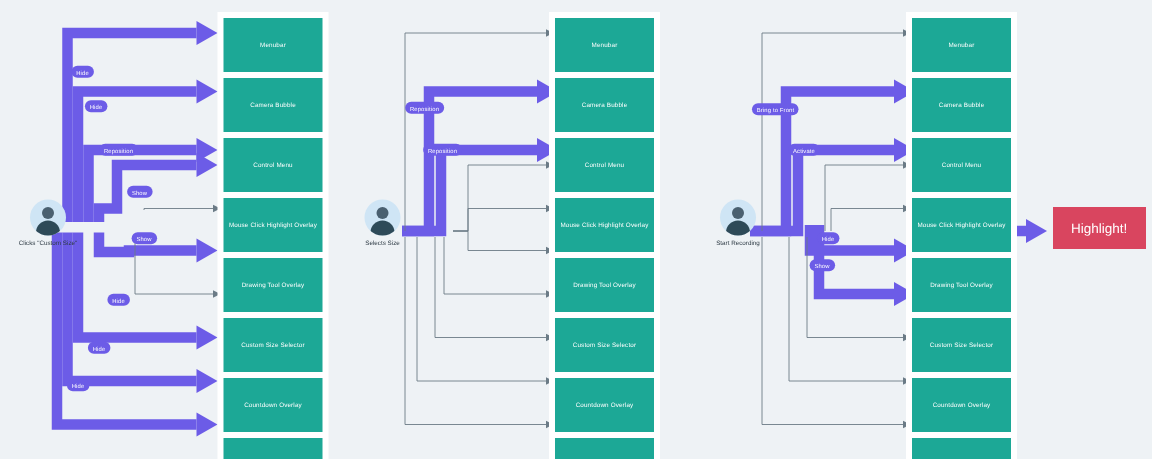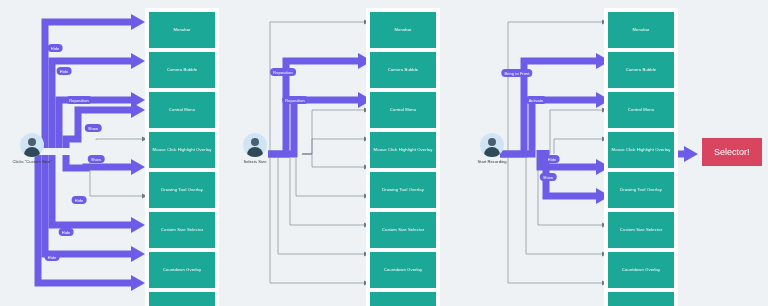--- a/index.html
+++ b/index.html
@@ -238,16 +238,16 @@
       <div class="node">Camera Bubble</div>
       <div class="node">Control Menu</div>
       <div class="node">Mouse Click Highlight Overlay</div>
       <div class="node">Drawing Tool Overlay</div>
       <div class="node">Custom Size Selector</div>
       <div class="node">Countdown Overlay</div>
       <div class="node">About</div>
 
     </div>
 
-    <div id="recording-box" style="left:214px;top:138px">Selector!</div>
+    <div id="recording-box" style="left:214px;top:138px">Highlight!</div>
   </div>
 
 </div>
 
 </body></html>

